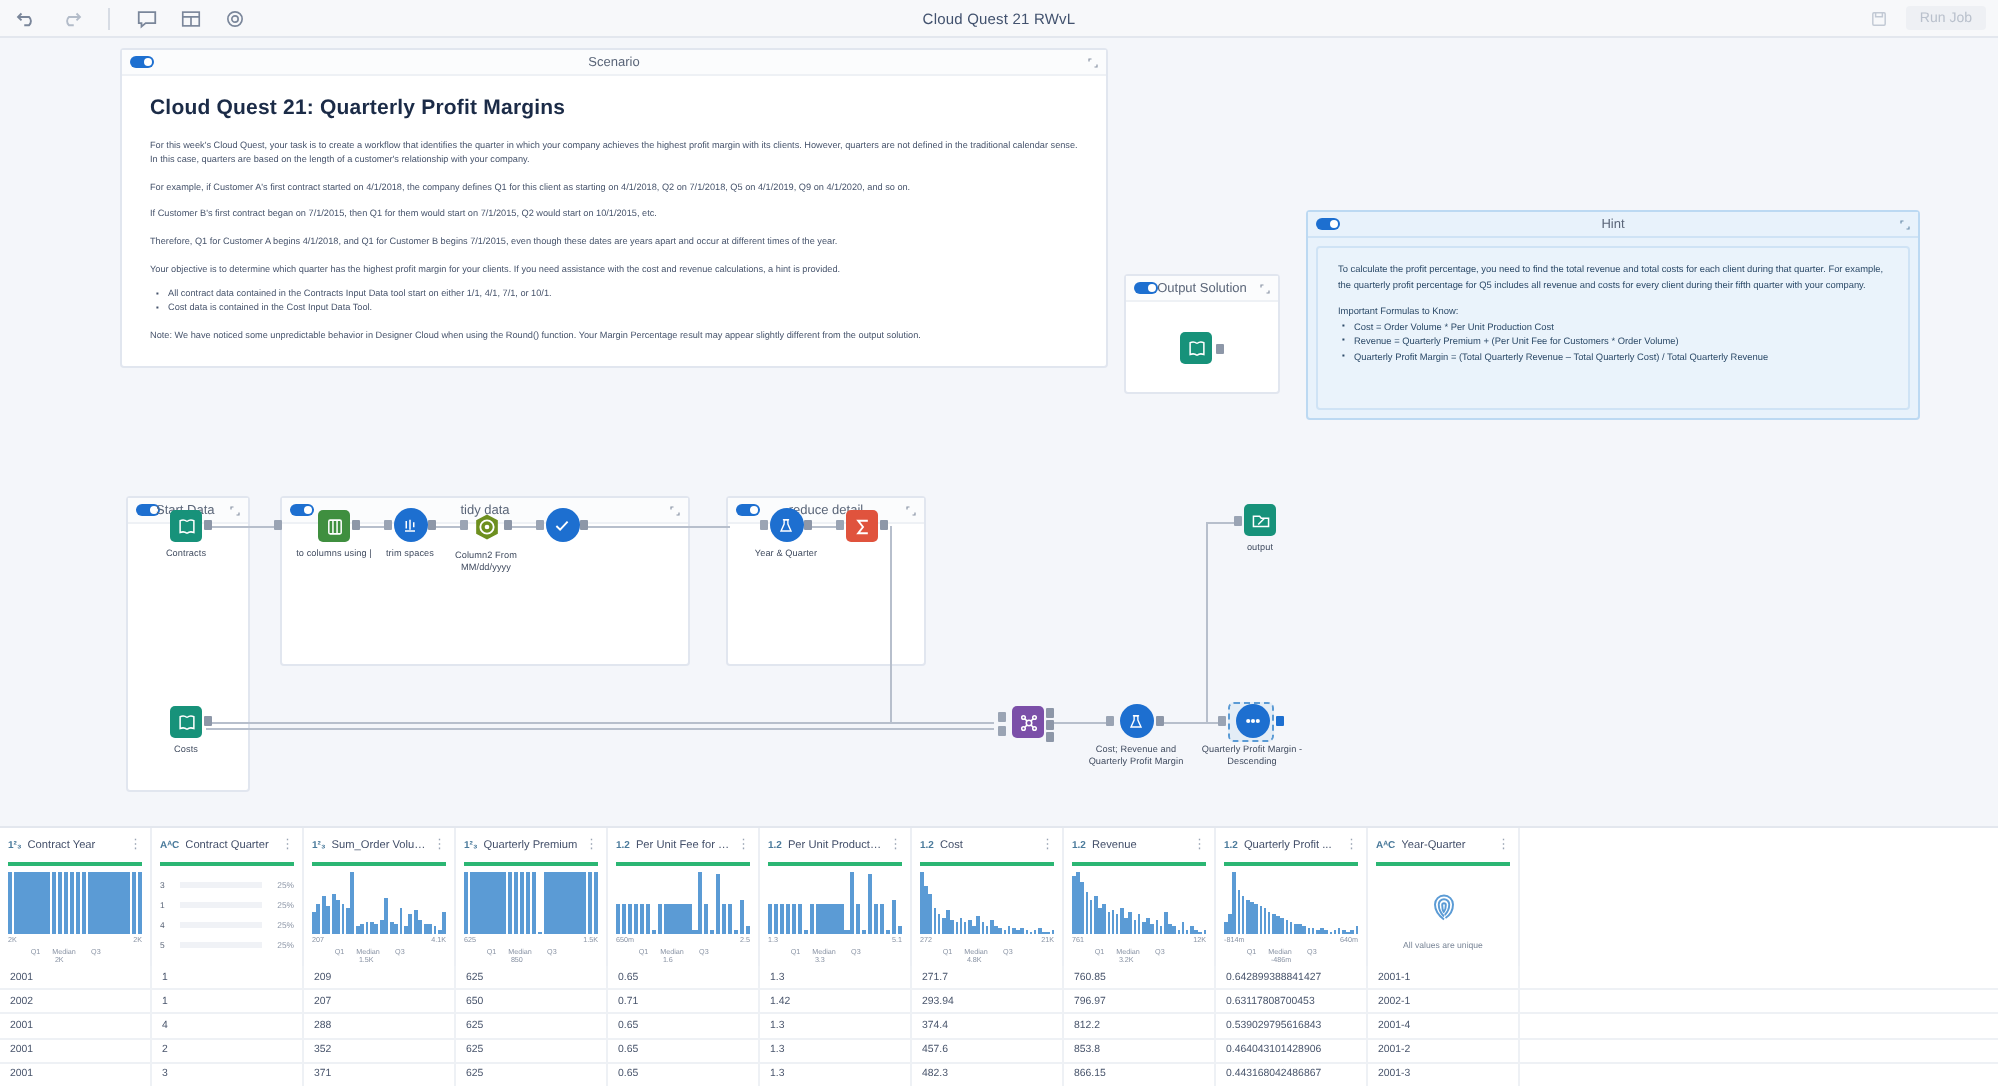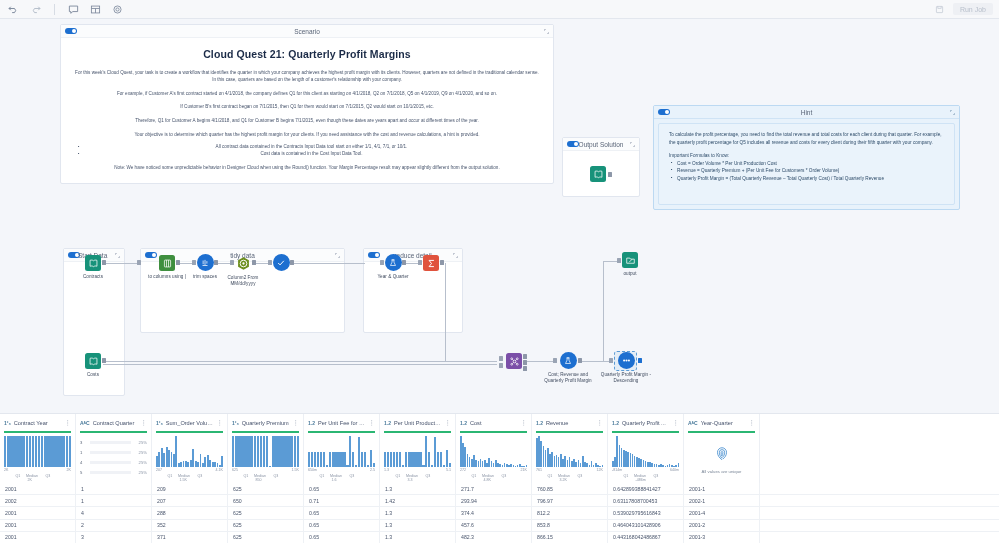--- a/index.html
+++ b/index.html
@@ -55,21 +55,21 @@
     font-size:6.5px; color:#5a6578; pointer-events:none;
   }
   .expand {
     position:absolute; right:4px; top:4px; width:5px; height:5px; cursor:pointer;
     color:#8b95a7;
   }
   .expand svg { display:block; }
 
   
   #scenario { left:60px; top:5px; width:494px; height:160px; }
-  .scn-body { padding:10px 14px 8px 14px;text-align:center; }
+  .scn-body { padding:10px 14px 8px 14px; }
   .scn-h1 { font-size:10.5px; font-weight:bold; color:#1b2b47; margin-bottom:9px; letter-spacing:.1px; }
   .scn-p { font-size:4.6px; line-height:1.55; color:#46536b; margin-bottom:6.5px; }
   .scn-ul { margin:0 0 6.5px 0; padding-left:9px; list-style:none; }
   .scn-ul li { font-size:4.6px; line-height:1.5; color:#46536b; position:relative; }
   .scn-ul li::before { content:"\25AA"; position:absolute; left:-6px; color:#46536b; font-size:4px; }
 
   
   #outsol { left:562px; top:118px; width:78px; height:60px; }
   .outsol-body { display:flex; align-items:center; justify-content:center; height:46px; }
 
@@ -183,20 +183,21 @@
             <path d="M2 6.5 H14 M8 6.5 V13"></path>
           </svg>
       </span>
       <span class="tb-ico">
         <svg width="11" height="11" viewBox="0 0 16 16" fill="none" stroke="#7a869a" stroke-width="1.2">
             <circle cx="8" cy="8" r="2.3"></circle>
             <circle cx="8" cy="8" r="5.2"></circle>
           </svg>
       </span>
     </div>
+    <div class="tb-title">Cloud Quest 21 RWvL</div>
     <div class="tb-right">
       <span class="tb-ico">
         <svg width="9" height="9" viewBox="0 0 16 16" fill="none" stroke="#c2c9d4" stroke-width="1.3">
             <rect x="2.5" y="2.5" width="11" height="11" rx="1"></rect>
             <path d="M5 2.5 V6 H11 V2.5"></path>
           </svg>
       </span>
       <span class="tb-runjob">Run Job</span>
     </div>
   </div>

